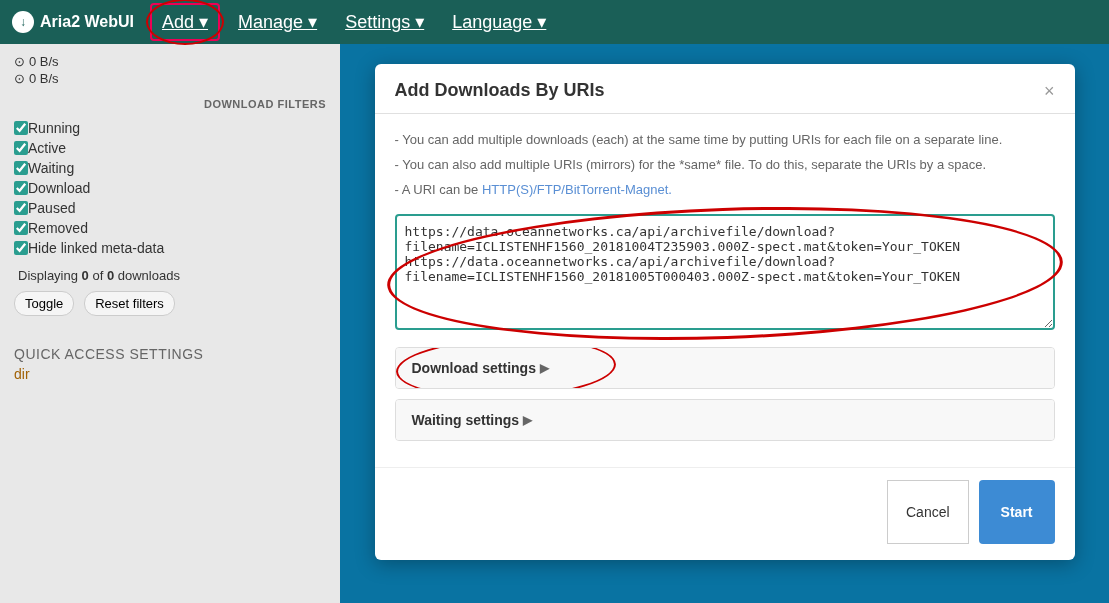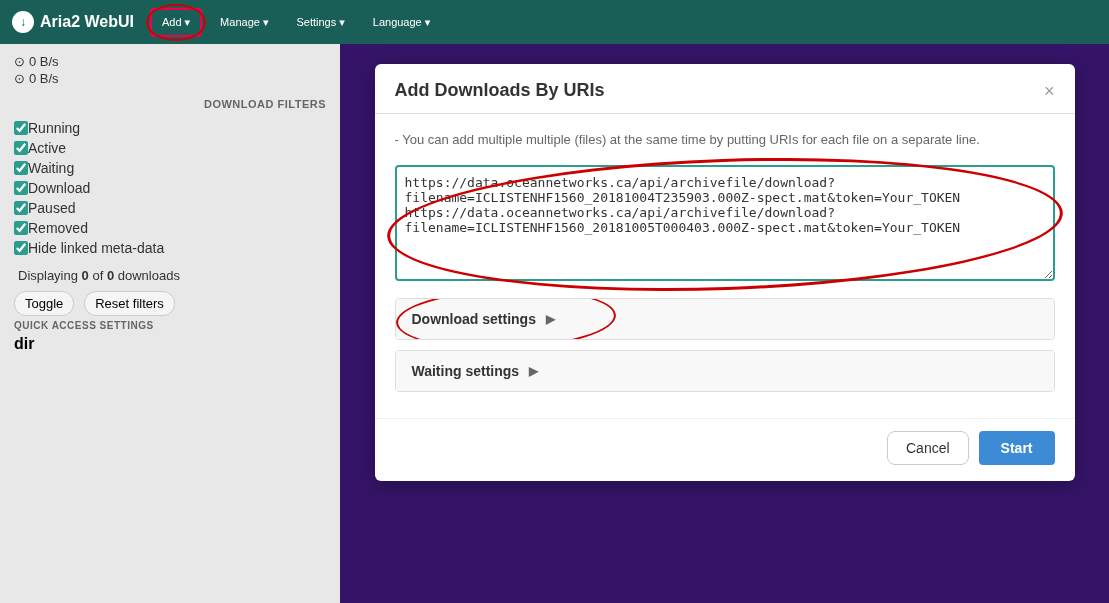--- a/index.html
+++ b/index.html
@@ -33,24 +33,25 @@
       color: #1a5f57;
       font-size: 12px;
       font-weight: bold;
     }
     .nav-btn {
       color: white;
       background: none;
       border: none;
       padding: 6px 10px;
       cursor: pointer;
-      font-size: 11px;
+      font-size: 18px;
       display: flex;
       align-items: center;
       gap: 4px;
+      text-decoration: underline;
     }
     .nav-btn.add-btn {
       border: 2px solid #e05;
       border-radius: 4px;
       color: white;
     }
 
     
     .main-content {
       display: flex;
@@ -104,37 +105,37 @@
     .sidebar-btn {
       background: #f5f5f5;
       border: 1px solid #ccc;
       border-radius: 12px;
       padding: 4px 10px;
       font-size: 13px;
       cursor: pointer;
       margin-right: 6px;
     }
     .quick-access-title {
-      font-size: 10px;
+      font-size: 14px;
       color: #666;
-      font-weight: bold;
+      font-weight: normal;
       letter-spacing: 0.5px;
-      margin: 4px 0 4px;
+      margin: 30px 0 4px;
       text-transform: uppercase;
     }
     .quick-access-value {
-      font-size: 16px;
-      color: #000000;
-      font-weight: bold;
+      font-size: 14px;
+      color: #a16207;
+      font-weight: normal;
     }
 
     
     .right-panel {
       flex: 1;
-      background: #4c1d95;
+      background: #0ea5e9;
       position: relative;
     }
 
     
     .modal-overlay {
       position: absolute;
       top: 0; left: 0; right: 0; bottom: 0;
       background: rgba(0,0,0,0.3);
       display: flex;
       align-items: flex-start;
@@ -223,43 +224,43 @@
     }
     .collapsible-header {
       background: #f8f8f8;
       padding: 12px 16px;
       cursor: pointer;
       font-size: 14px;
       font-weight: bold;
       color: #333;
       display: flex;
       align-items: center;
-      gap: 10px;
+      gap: 4px;
       border: none;
       width: 100%;
       text-align: left;
     }
     .collapsible-header .arrow {
       font-size: 12px;
       color: #666;
     }
 
     
     .modal-footer {
       display: flex;
       justify-content: flex-end;
       gap: 10px;
       padding: 12px 20px 16px;
       border-top: 1px solid #eee;
     }
     .btn-cancel {
       background: white;
       border: 1px solid #ccc;
-      border-radius: 8px;
-      padding: 8px 18px;
+      border-radius: 0;
+      padding: 23px 18px;
       font-size: 14px;
       cursor: pointer;
       color: #333;
     }
     .btn-start {
       background: #3d8bd4;
       border: none;
       border-radius: 4px;
       padding: 8px 22px;
       font-size: 14px;
@@ -366,21 +367,23 @@
     <div class="modal-overlay">
       <div class="modal">
 
         <div class="modal-header">
           <span class="modal-title">Add Downloads By URIs</span>
           <button class="modal-close">×</button>
         </div>
 
         <div class="modal-body">
           <div>
-            <p class="info-text">- You can add multiple multiple (files) at the same time by putting URIs for each file on a separate line.</p>
+            <p class="info-text">- You can add multiple downloads (each) at the same time by putting URIs for each file on a separate line.</p>
+            <p class="info-text">- You can also add multiple URIs (mirrors) for the *same* file. To do this, separate the URIs by a space.</p>
+            <p class="info-text">- A URI can be <span class="info-link">HTTP(S)/FTP/BitTorrent-Magnet.</span></p>
           </div>
 
           <div class="uri-textarea-wrapper">
             <textarea class="uri-textarea" style="">https://data.oceannetworks.ca/api/archivefile/download?
 filename=ICLISTENHF1560_20181004T235903.000Z-spect.mat&amp;token=Your_TOKEN
 https://data.oceannetworks.ca/api/archivefile/download?
 filename=ICLISTENHF1560_20181005T000403.000Z-spect.mat&amp;token=Your_TOKEN</textarea>
             <div class="oval-annotation"></div>
           </div>
 

